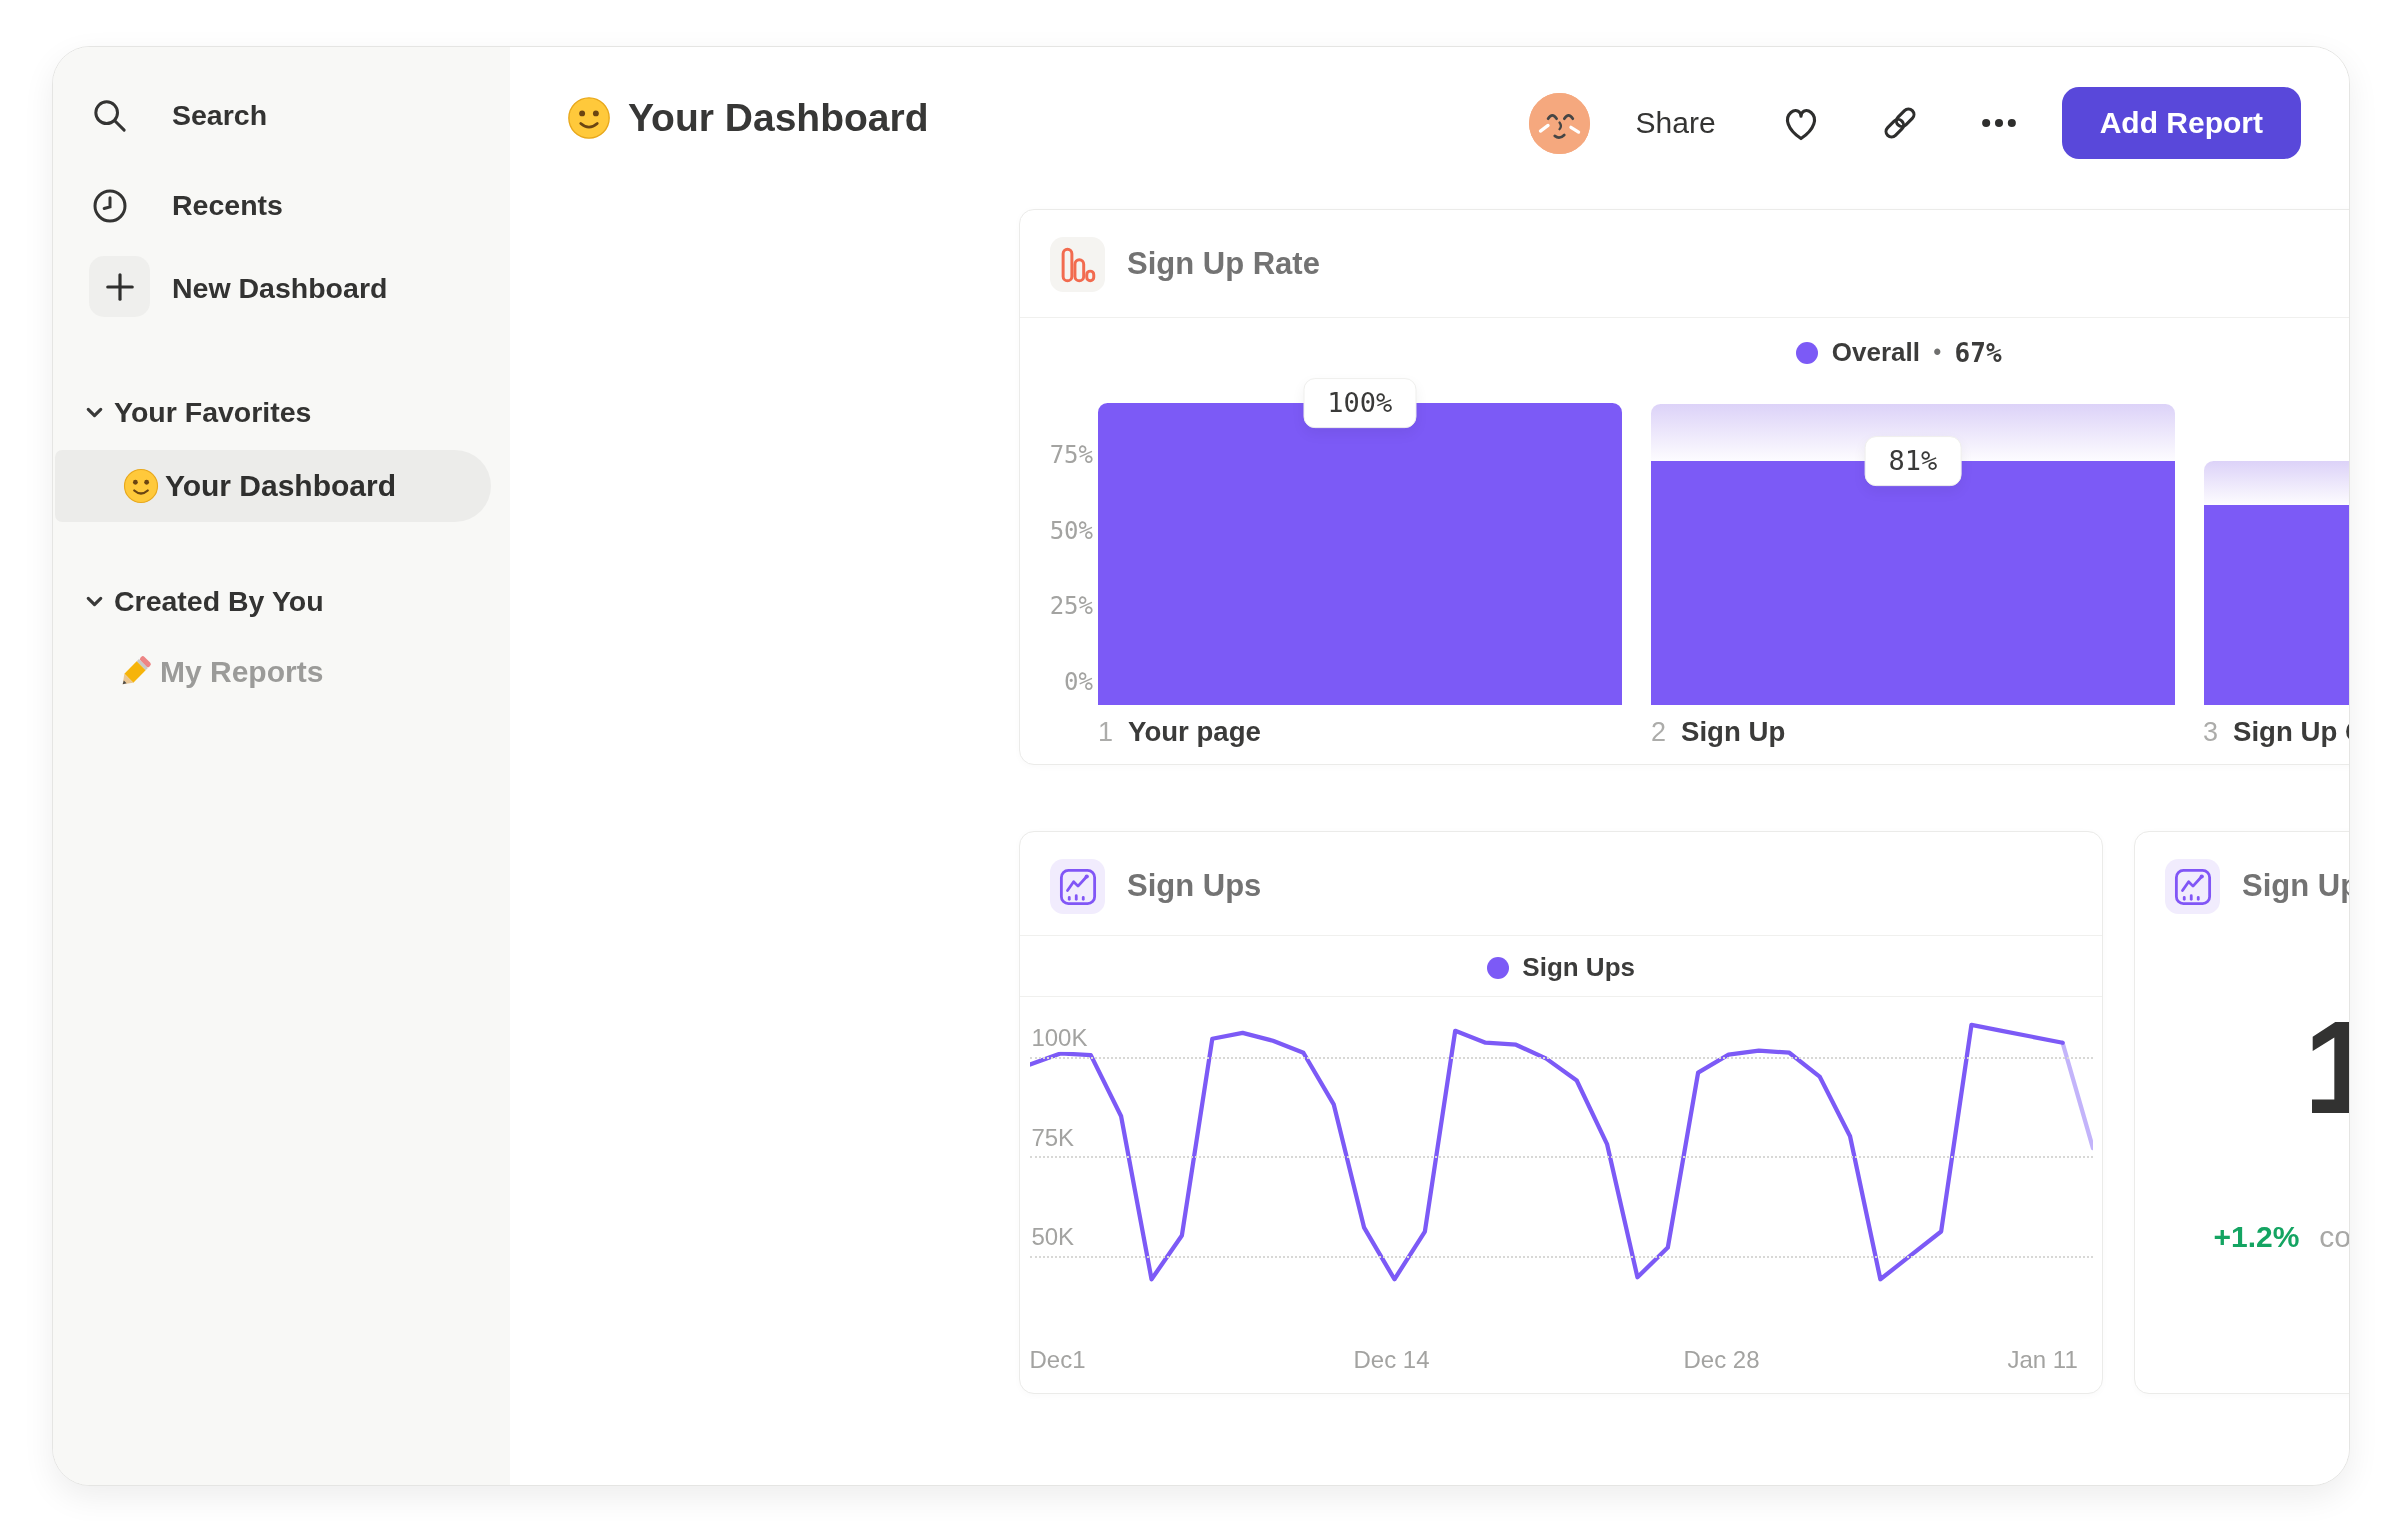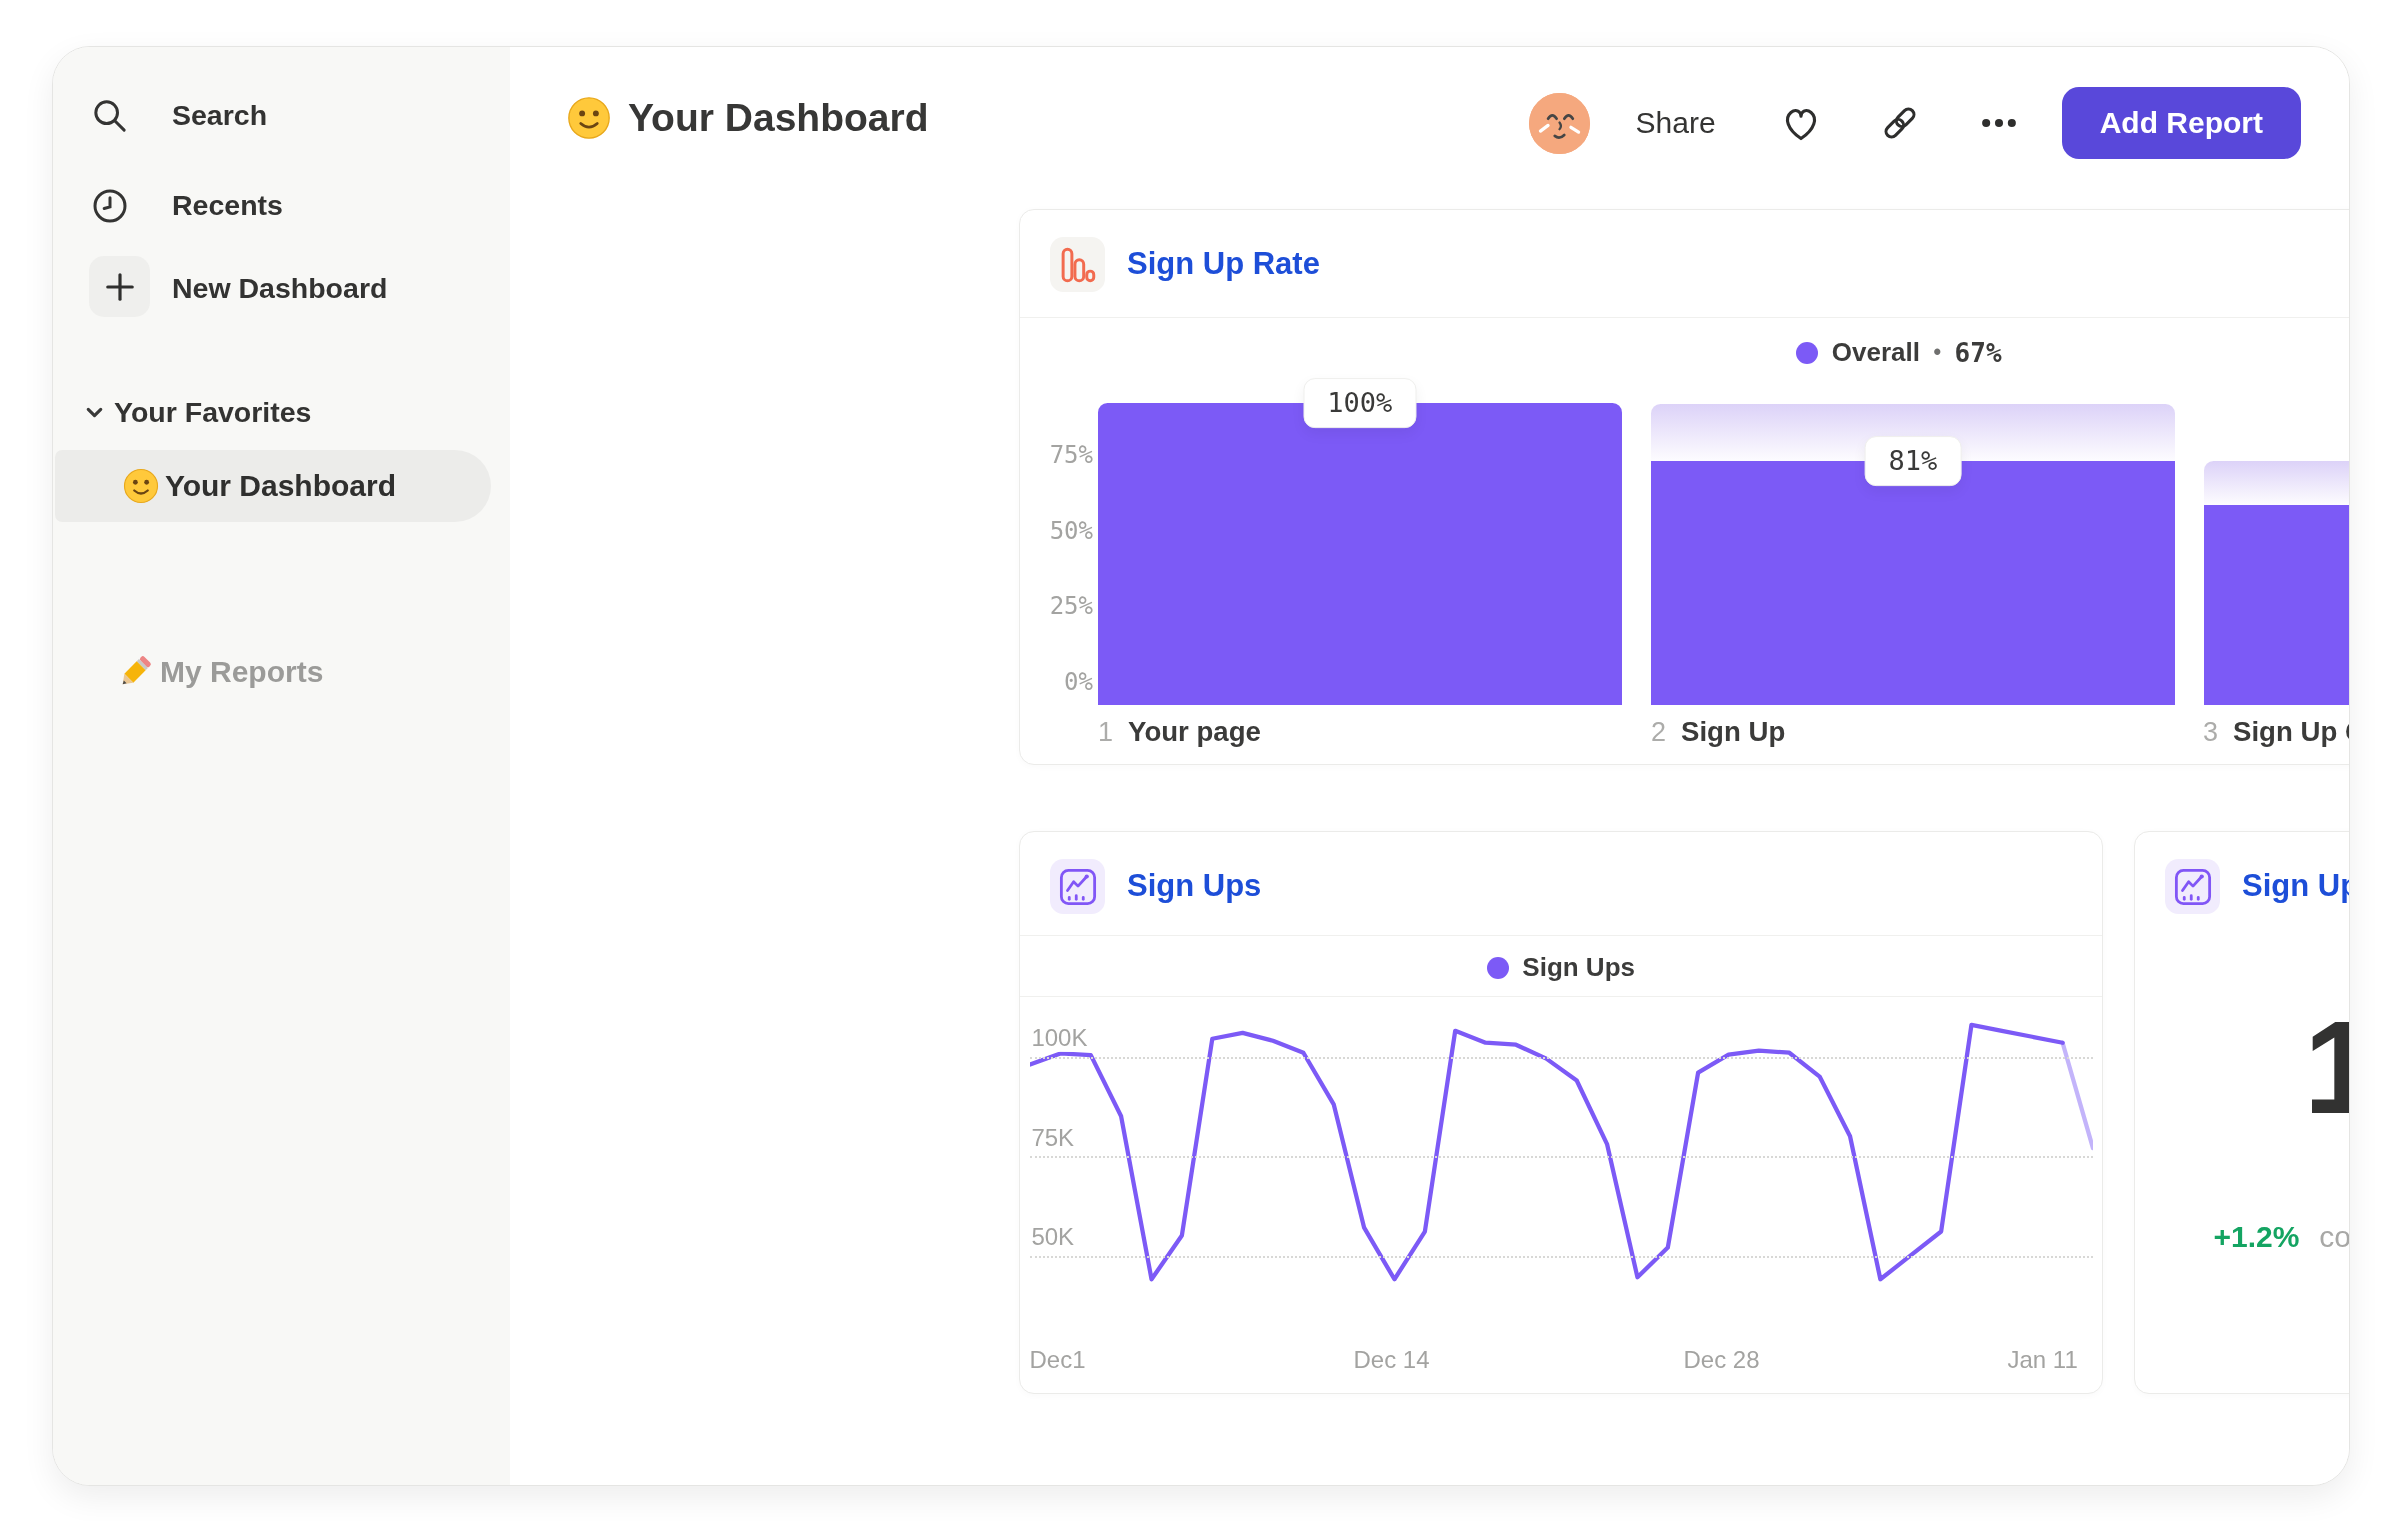--- a/index.html
+++ b/index.html
@@ -52,21 +52,21 @@
     height:72px;padding:16px 38px;background:#5948DA;color:#FFFFFF;border:none;border-radius:17px;
     font-family:"Liberation Sans",sans-serif;font-size:30px;font-weight:700;cursor:pointer;display:flex;align-items:center;
   }
 
   
   .card{position:absolute;background:#FFFFFF;border:1.9px solid #EBEBE9;border-radius:15px;box-shadow:0 1.9px 7.6px rgba(0,0,0,.025);}
   .card-header{position:absolute;left:0;top:0;width:100%;height:107px;}
   .card-icon{position:absolute;left:30px;top:27px;width:55px;height:55px;border-radius:13.3px;display:flex;align-items:center;justify-content:center;}
   .card-icon.orange-bg{background:#F5F4F1;color:#F26B4F;}
   .card-icon.purple-bg{background:#F1ECFD;color:#8156F6;}
-  .card-title{position:absolute;left:107px;top:0;height:107px;display:flex;align-items:center;font-size:31px;font-weight:700;color:#1d4ed8;}
+  .card-title{position:absolute;left:107px;top:0;height:107px;display:flex;align-items:center;font-size:31px;font-weight:700;color:#737373;}
   .card-divider{position:absolute;left:0;width:100%;border-top:1.9px solid #F0F0EE;}
   .legend-row{position:absolute;left:0;width:100%;display:flex;align-items:center;justify-content:center;gap:13.3px;}
   .legend-dot{width:22px;height:22px;border-radius:50%;}
   .legend-lbl{font-size:26px;font-weight:600;color:#3C3C3B;}
   .legend-sep{font-size:23px;color:#6F6F6E;}
   .legend-val{font-size:26px;font-weight:600;color:#3C3C3B;}
 
   
   #card-funnel{left:509px;top:162px;width:1758px;height:554px;}
   #funnel-ylabels{position:absolute;left:16px;top:193px;width:57px;height:302px;}
@@ -157,20 +157,28 @@
           <circle cx="24" cy="24" r="22" fill="#FFC93B"></circle>
           <circle cx="24" cy="24" r="22" fill="none" stroke="#E8A81C" stroke-width="1.5"></circle>
           <circle cx="16.5" cy="19" r="3.2" fill="#6B4512"></circle>
             <circle cx="31.5" cy="19" r="3.2" fill="#6B4512"></circle>
           <path d="M15 30 q9 8 18 0" fill="none" stroke="#6B4512" stroke-width="3" stroke-linecap="round"></path>
         </svg>
       </span>
       <span class="lbl">Your Dashboard</span>
     </div>
 
+    <div class="section-head" style="top:531px;">
+      <span class="chev">
+        <svg width="25" height="25" viewBox="0 0 24 24" fill="none" stroke="currentColor" stroke-width="3" stroke-linecap="round" stroke-linejoin="round">
+            <polyline points="6,9 12,15 18,9"></polyline>
+          </svg>
+      </span>
+      <span class="lbl">Created By You</span>
+    </div>
 
     <div class="sub-item" style="top:594px;">
       <span class="emo">
         <svg width="38" height="38" viewBox="0 0 48 48">
           <g transform="rotate(45 24 24)">
             <rect x="16" y="2" width="16" height="7" rx="3" fill="#ED8585"></rect>
             <rect x="16" y="9" width="16" height="4" fill="#C9C9C7"></rect>
             <rect x="16" y="13" width="16" height="22" fill="#F6B40A"></rect>
             <polygon points="16,35 32,35 24,46" fill="#EBC793"></polygon>
             <polygon points="21.5,41.5 26.5,41.5 24,46" fill="#4A4A48"></polygon>

